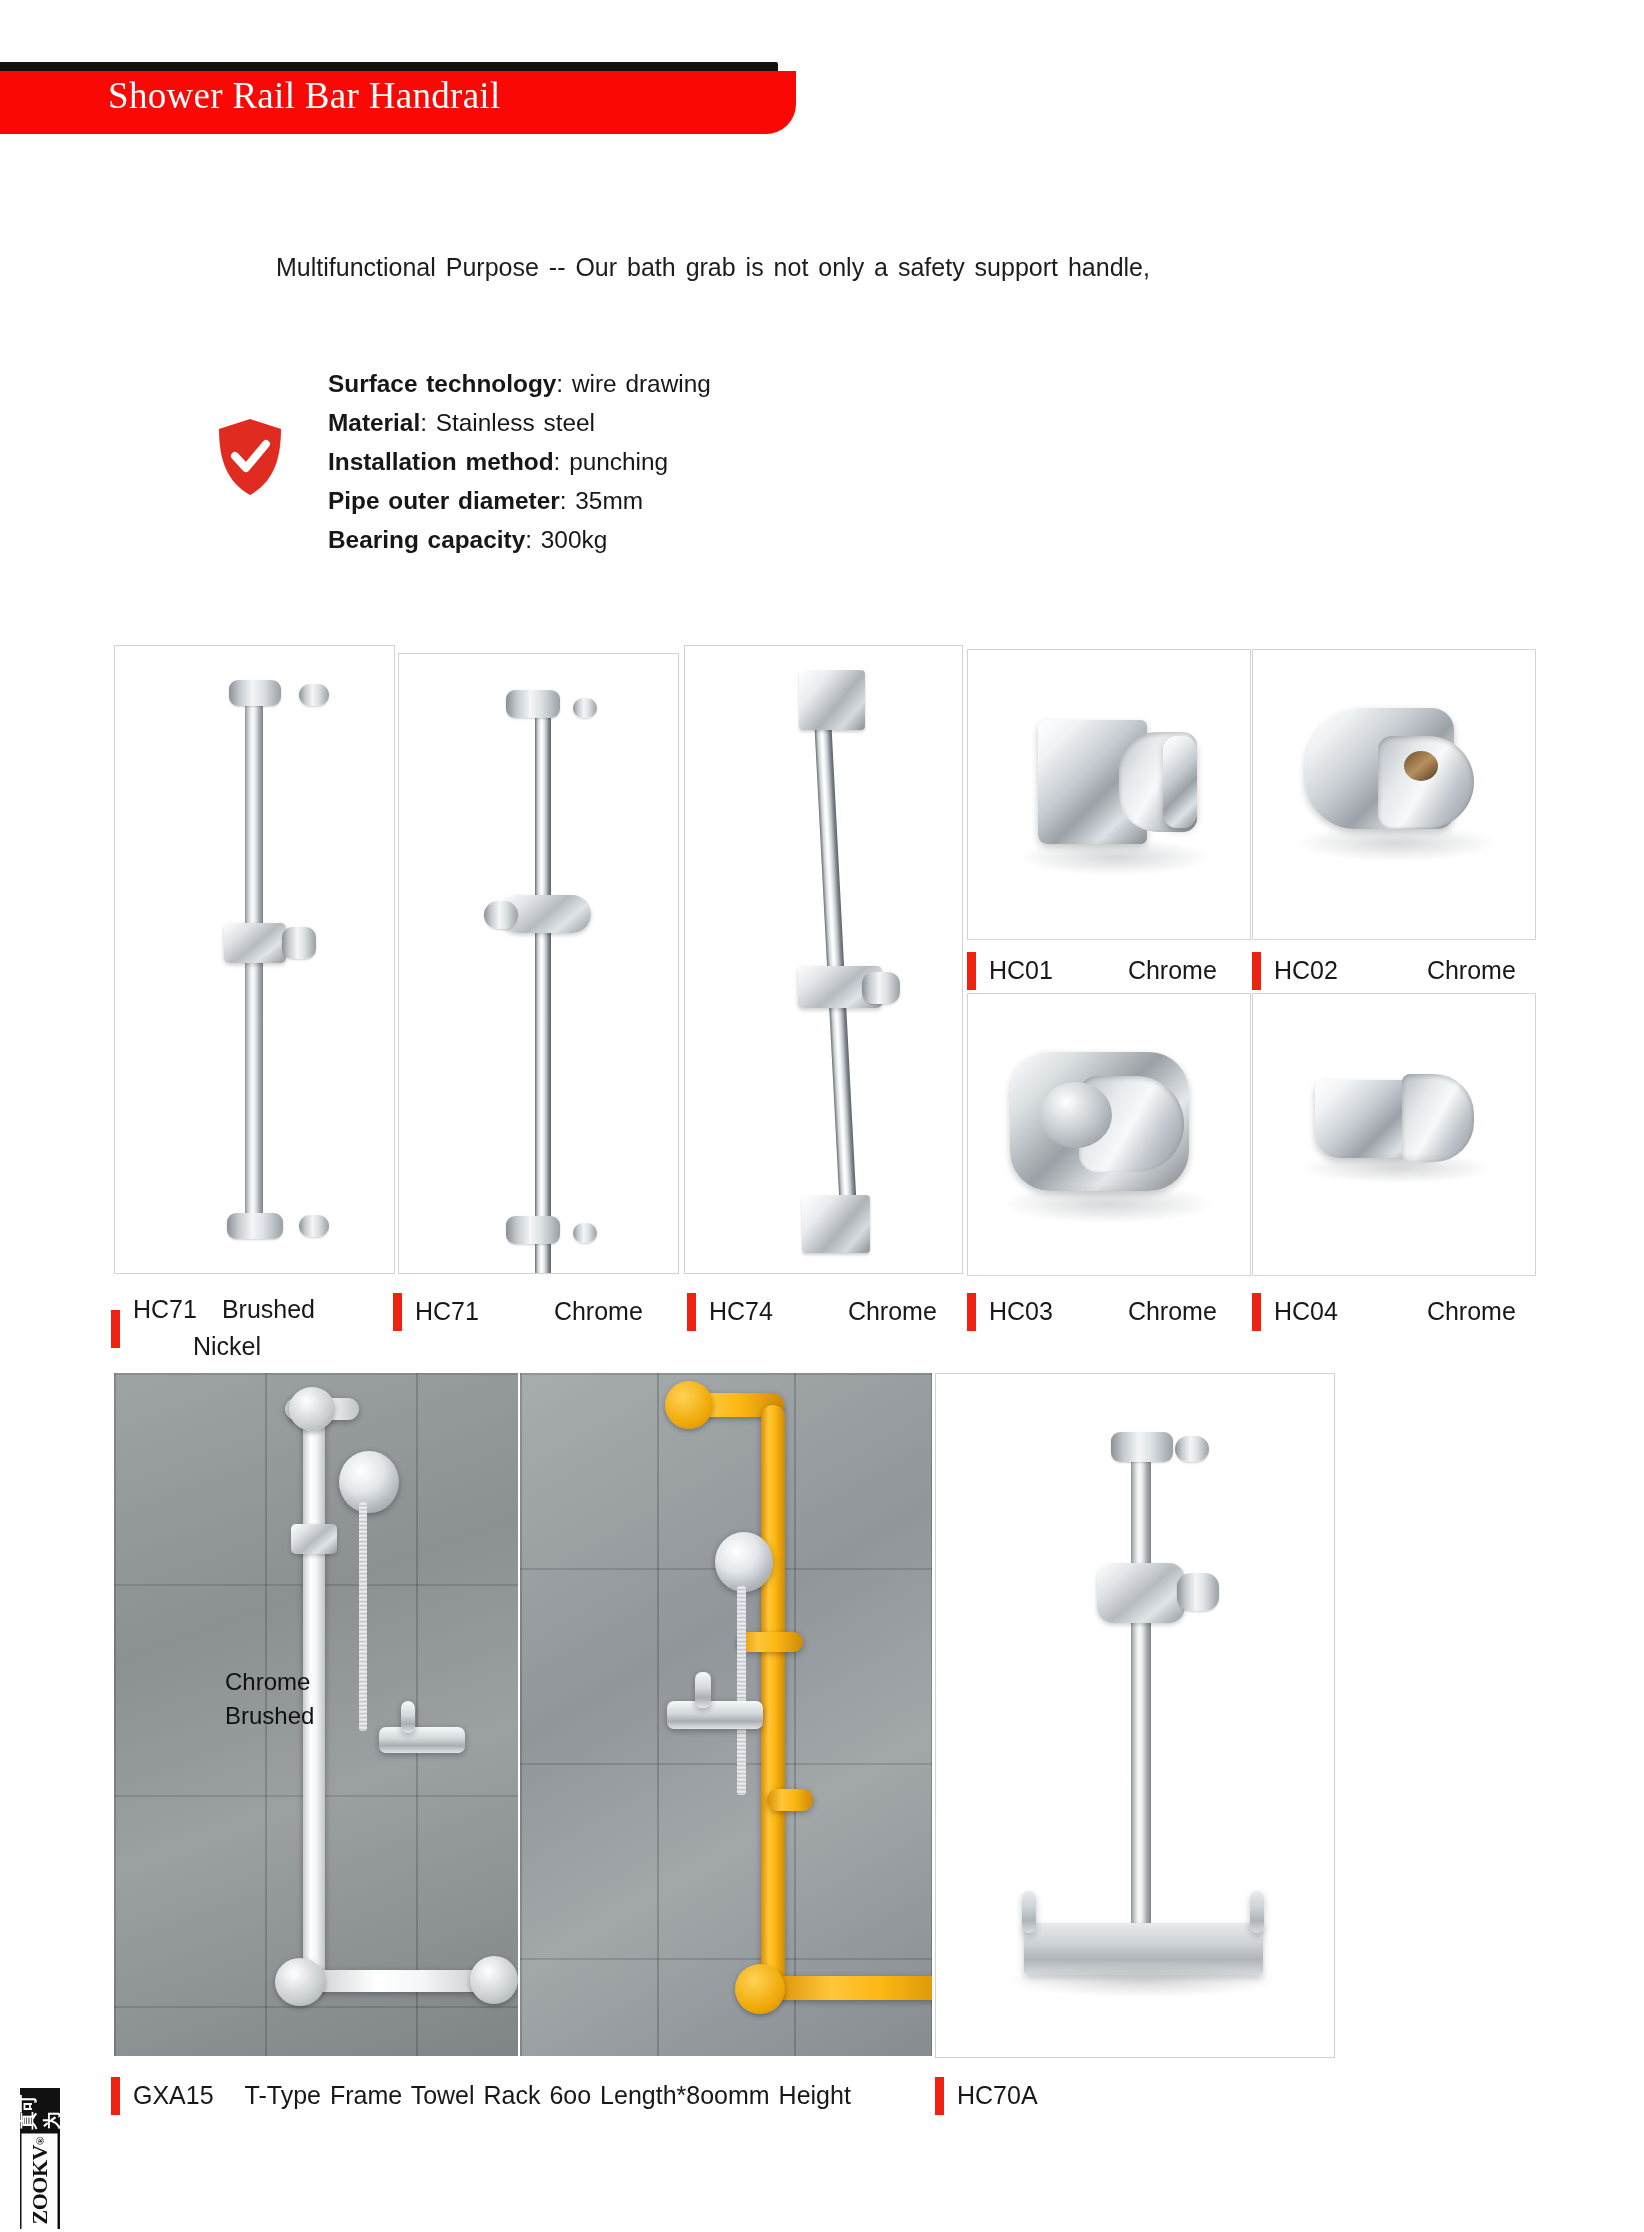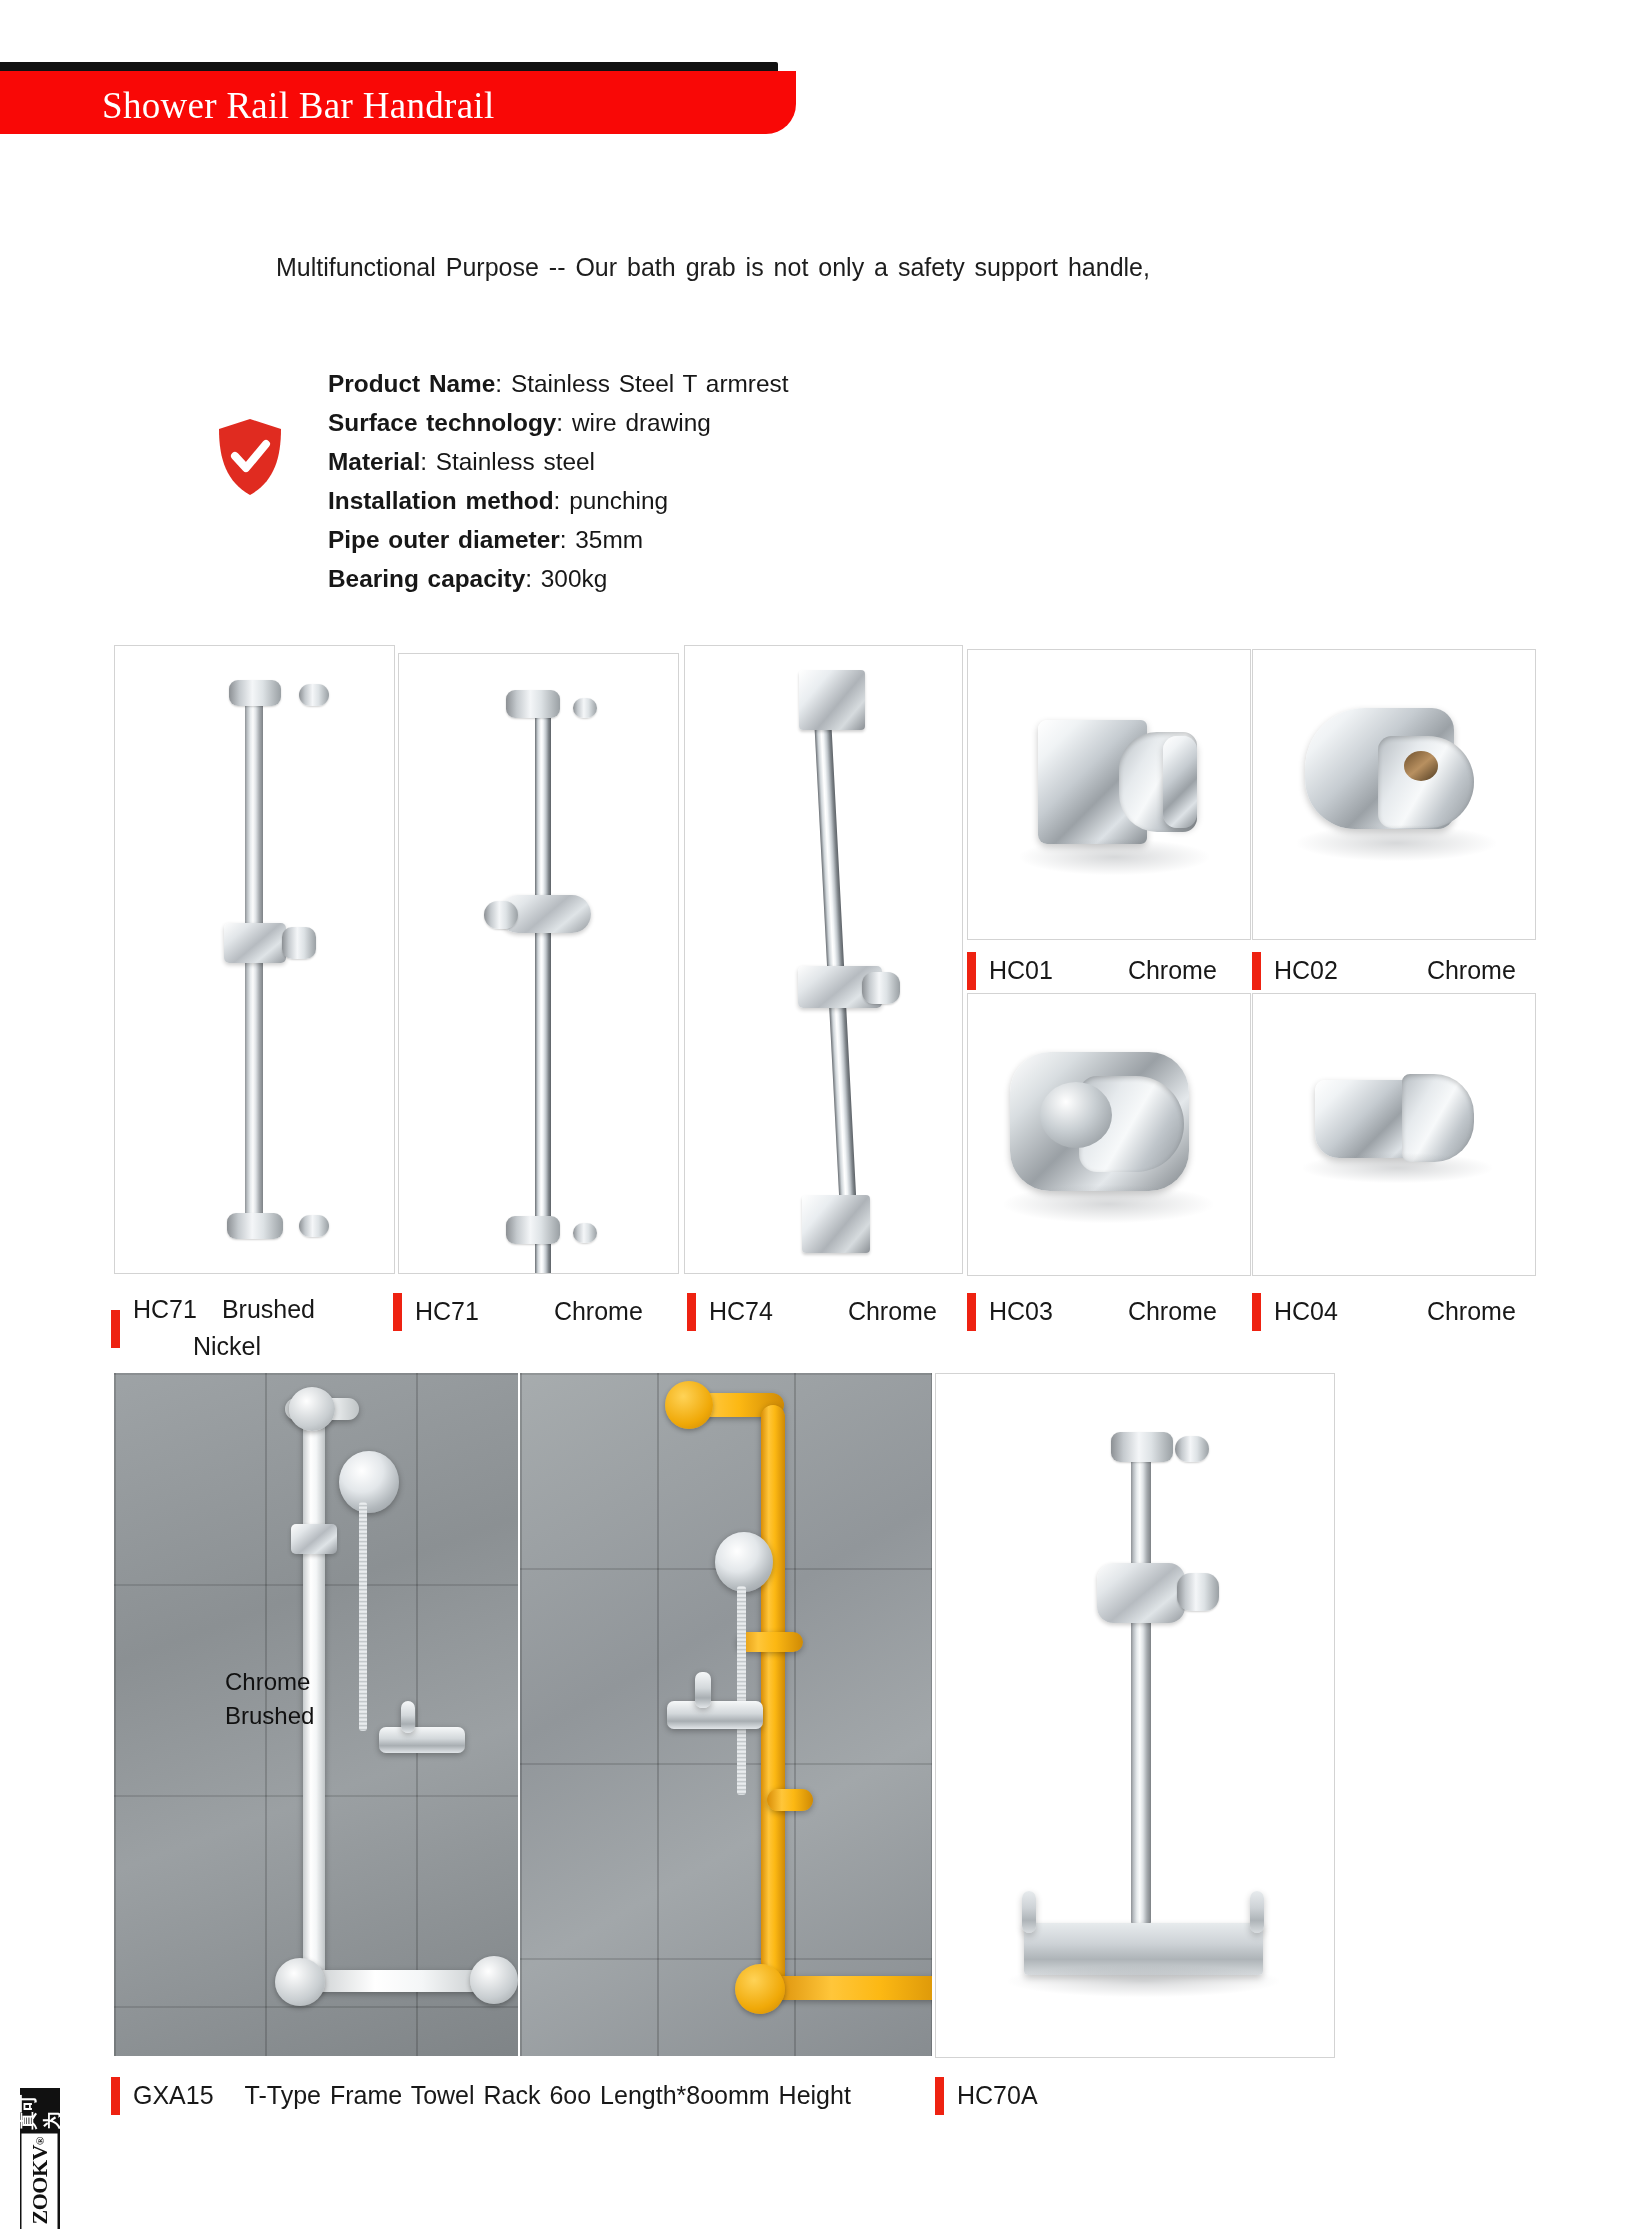--- a/index.html
+++ b/index.html
@@ -34,29 +34,28 @@
   .banner-body {
     position: absolute;
     left: 0; top: 9px;
     width: 796px;
     height: 63px;
     background: #f90806;
     border-radius: 0 0 30px 0;
   }
   .banner-title {
     position: absolute;
-    left: 102px;
+    left: 108px;
     top: 74px;
     font-family: "Liberation Serif", "DejaVu Serif", serif;
     font-size: 37px;
     color: #ffffff;
     letter-spacing: 0.3px;
     white-space: nowrap;
     z-index: 5;
-    margin-top: 10px;
   }
 
   
   .intro {
     position: absolute;
     left: 276px;
     top: 247px;
     width: 970px;
     font-size: 25px;
     line-height: 40px;
@@ -318,23 +317,20 @@
 <div class="intro">
   <span>Multifunctional Purpose -- Our bath grab is not only a safety support handle,</span>
 </div>
 
 <div class="spec-block">
   <svg class="shield" viewBox="0 0 66 78">
     <path d="M33 1 L64 11 C64 42 56 64 33 77 C10 64 2 42 2 11 Z" fill="#e02b20"></path>
     <path d="M18 38 L29 50 L49 26" fill="none" stroke="#ffffff" stroke-width="8" stroke-linecap="round" stroke-linejoin="round"></path>
   </svg>
   <div class="spec-list">
-    <div class="spec-line">
-      <b>Product Name</b><span>: </span><span>Stainless Steel T armrest</span>
-    </div>
     <div class="spec-line">
       <b>Surface technology</b><span>: </span><span>wire drawing</span>
     </div>
     <div class="spec-line">
       <b>Material</b><span>: </span><span>Stainless steel</span>
     </div>
     <div class="spec-line">
       <b>Installation method</b><span>: </span><span>punching</span>
     </div>
     <div class="spec-line">

